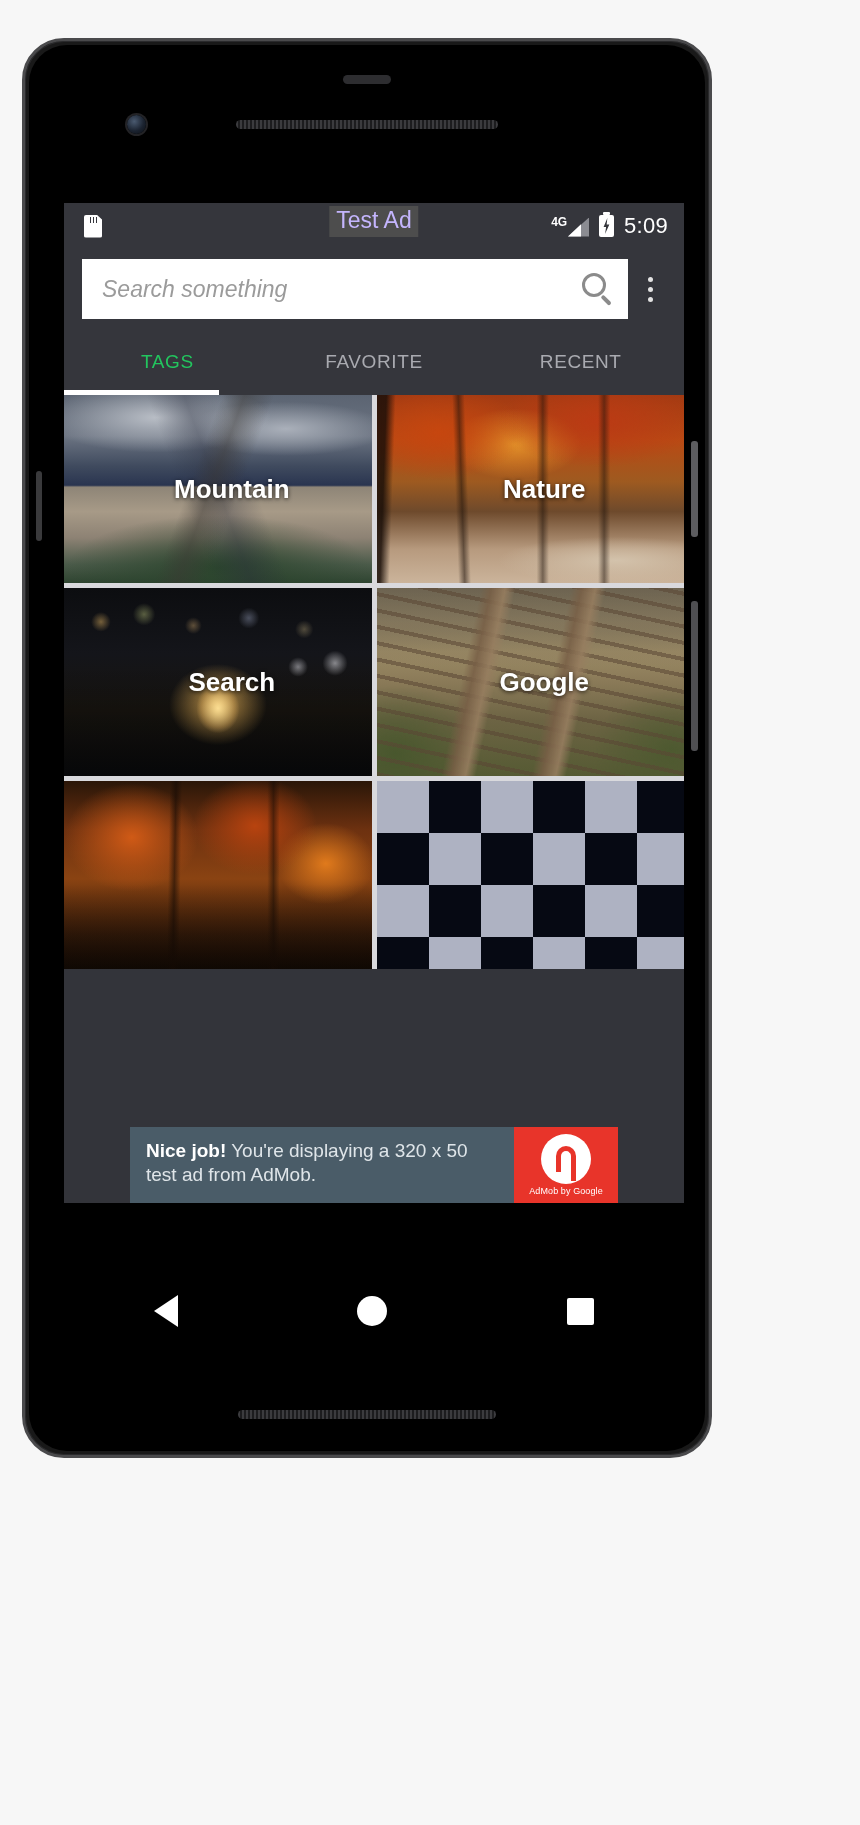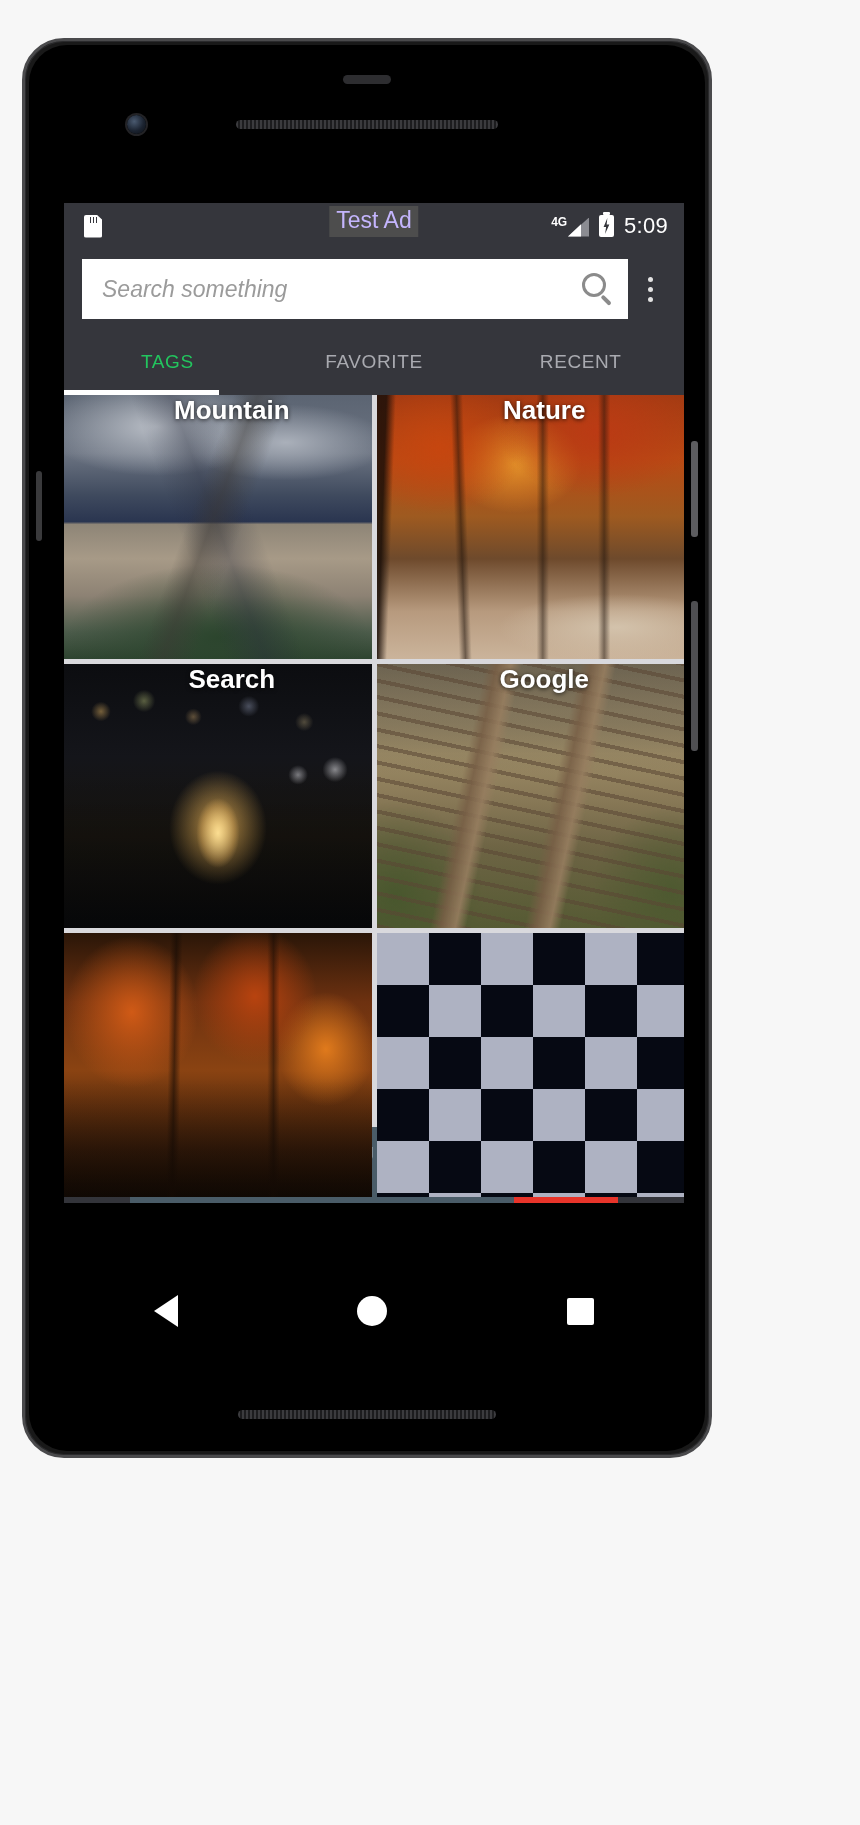--- a/index.html
+++ b/index.html
@@ -115,21 +115,21 @@
   .overflow i { width: 5px; height: 5px; background: #e3e3e3; border-radius: 50%; display: block; }
 
   
   .tabs { display: flex; background: #35363c; height: 66px; position: relative; }
   .tab { flex: 1; display: flex; align-items: center; justify-content: center; font-size: 19px; letter-spacing: .6px; color: #a9aab0; }
   .tab.active { color: #22c55e; }
   .tab-indicator { position: absolute; left: 0; bottom: 0; width: 25%; height: 5px; background: #fff; }
 
   
   .grid { display: grid; grid-template-columns: 1fr 1fr; gap: 5px; padding: 0; background: #d9d9dd; }
-  .tile { position: relative; height: 264px; overflow: hidden; display: flex; justify-content: center; padding-left: 28px; }
+  .tile { position: relative; height: 188px; overflow: hidden; display: flex; align-items: center; justify-content: center; padding-left: 28px; }
   .tile .label {
     position: relative; z-index: 3; color: #fff; font-size: 26px; font-weight: bold;
     text-shadow: 0 1px 4px rgba(0,0,0,.75);
   }
   .tile .art { position: absolute; inset: 0; z-index: 1; }
 
   
   .art-mountain {
     background:
       radial-gradient(ellipse 60% 30% at 30% 12%, #b9bec6 0%, rgba(150,155,165,0) 62%),

